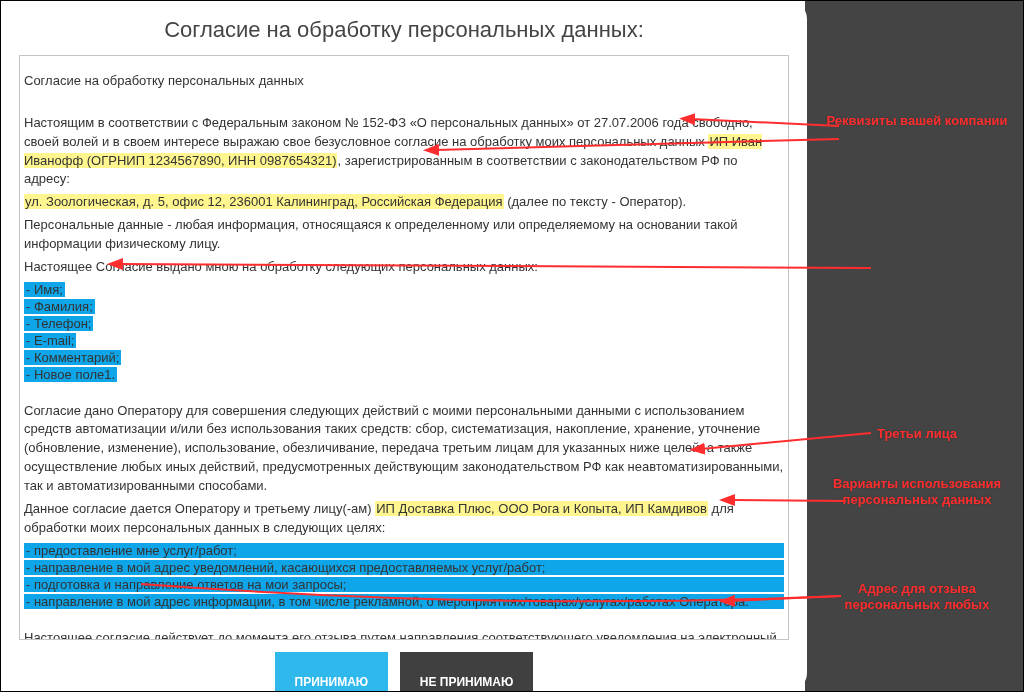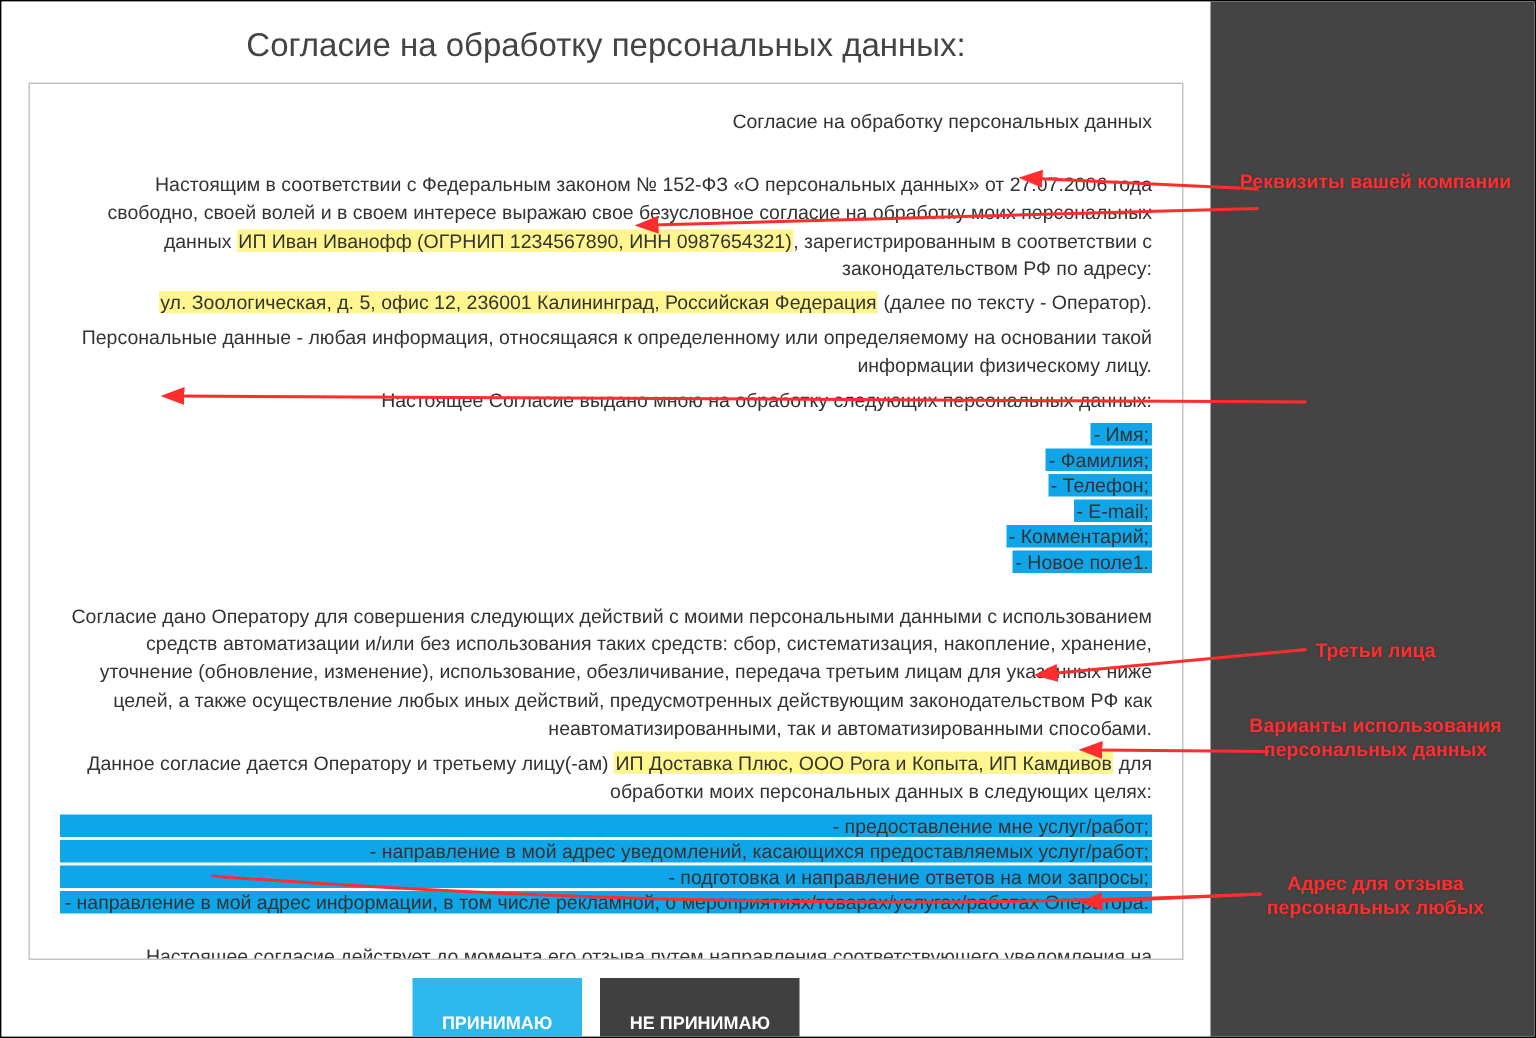--- a/index.html
+++ b/index.html
@@ -1,21 +1,21 @@
 <!DOCTYPE html>
 <html><head>
   <meta charset="utf-8">
   <style>
     * { margin:0; padding:0; box-sizing:border-box; }
     body { background:#fff; font-family:Arial,Helvetica,sans-serif; font-size:13px; color:#333; }
     .stage { position:relative; width:1024px; height:692px; border:1px solid #000; overflow:hidden; }
     .sidebar { position:absolute; right:0; top:0; width:218px; height:100%; background:#444; z-index:1; }
-    .dialog { position:absolute; left:0; top:0; width:806px; height:100%; background:#fff; padding:12px 18px 18px; z-index:2; }
+    .dialog { position:absolute; left:0; top:0; width:806px; height:100%; background:#fff; padding:12px 18px 18px; z-index:2;border-radius:18px; }
     .title { text-align:center; font-size:22px; font-weight:normal; color:#444; margin:4px 0 12px; }
-    .content { border:1px solid #c4c4c4; padding:12px 20px; height:585px; overflow:hidden;text-align:right; }
+    .content { border:1px solid #c4c4c4; padding:12px 4px; height:585px; overflow:hidden; }
     .content p { margin:4px 0; line-height:1.45; color:#333; }
     .hl { background:#fff68f; padding:0 1px; }
     .block-hl { background:#0ea5e9; display:inline-block; margin:1px 0; padding:0 2px; }
     .buttons { text-align:center; margin-top:12px; }
     .btn { display:inline-block; padding:23px 20px; font-size:12px; font-weight:bold; color:#fff; border:none; cursor:pointer; text-transform:uppercase; margin:0 4px; }
     .btn-accept { background:#2fb8ec; }
     .btn-decline { background:#404040; }
 
     .callouts { position:absolute; right:0; top:0; width:218px; height:100%; z-index:5; pointer-events:none; }
     .callout { position:absolute; right:6px; color:#ff2d2d; font-size:13px; font-weight:bold; text-align:center; width:200px; line-height:1.25; text-shadow:0 0 2px rgba(0,0,0,.25); }

